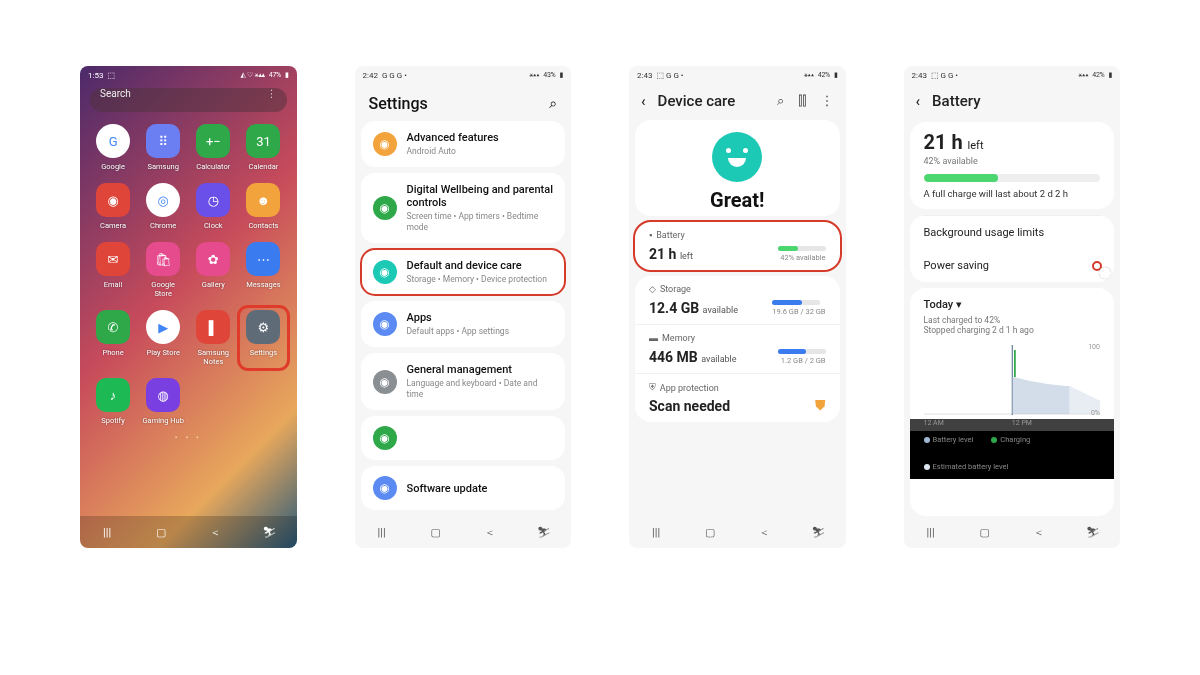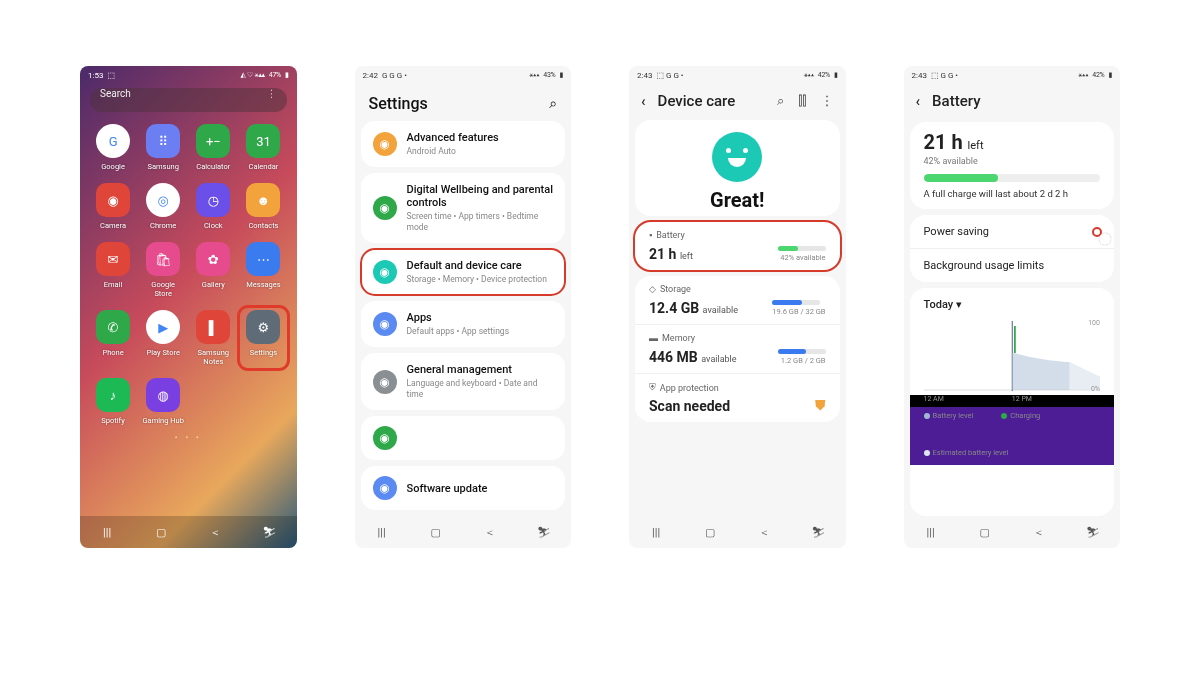--- a/index.html
+++ b/index.html
@@ -65,22 +65,22 @@
   .bnum { font-size: 20px; font-weight: 700; }
   .bnum small { font-size: 11px; font-weight: 400; }
   .pbar { height: 8px; background: #eee; border-radius: 5px; margin: 8px 0 6px; position: relative; overflow: hidden; }
   .pbar > i { position: absolute; left: 0; top: 0; height: 100%; background: #4bd66f; border-radius: 5px; }
   .row { display: flex; justify-content: space-between; align-items: center; padding: 10px 14px; background: #fff; }
   .toggle { width: 28px; height: 15px; background: #ccc; border-radius: 8px; position: relative; }
   .toggle::after { content: ""; position: absolute; width: 12px; height: 12px; background: #fff; border-radius: 50%; top: 1.5px; left: 2px; box-shadow: 0 0 1px rgba(0,0,0,.4); }
   .redbox-tgl { outline: 2.5px solid #d63a2a; padding: 3px; border-radius: 3px; }
   .graph { height: 70px; margin: 6px 14px 4px; position: relative; background: #fff; }
   .graph svg { width: 100%; height: 100%; }
-  .xaxis { display: flex; justify-content: space-between; font-size: 7px; color: #999; padding: 0 14px 4px; background: #000000; align-items: flex-end; }
-  .legend { display: flex; gap: 28px; font-size: 7.5px; color: #888; padding: 4px 14px 8px; background: #4c1d95; flex-wrap: wrap; }
+  .xaxis { display: flex; justify-content: space-between; font-size: 7px; color: #999; padding: 0 14px 4px; background: #404040; align-items: flex-end; }
+  .legend { display: flex; gap: 18px; font-size: 7.5px; color: #888; padding: 4px 14px 8px; background: #000000; flex-wrap: wrap; }
   .ldot { width: 6px; height: 6px; border-radius: 50%; display: inline-block; margin-right: 3px; vertical-align: middle; }
 </style>
 </head>
 <body>
 
 <div class="stage">
 
   <div class="phone p1">
     <div class="statusbar light">
       <div class="sb-left">
@@ -360,31 +360,35 @@
     </div>
     <div class="battop">
       <div class="bnum"><span>21 h</span> <small>left</small></div>
       <div style="font-size:9px;color:#777;margin-top:2px">42% available</div>
       <div class="pbar">
           <i style="width:42%"></i>
         </div>
       <div style="font-size:9.5px;color:#333">A full charge will last about 2 d 2 h</div>
     </div>
     <div class="stack" style="margin:0 6px 6px">
+      <div class="row" style="border-top:1px solid #f0f0f0">
+        <span style="font-size:11px">Background usage limits</span>
+      </div>
       <div class="row">
         <span style="font-size:11px">Power saving</span>
         <span class="redbox-tgl"><span class="toggle"></span></span>
       </div>
-      <div class="row" style="border-top:1px solid #f0f0f0">
-        <span style="font-size:11px">Background usage limits</span>
-      </div>
     </div>
     <div class="stack" style="margin:0 6px;flex:1;display:flex;flex-direction:column">
       <div class="row" style="padding-bottom:4px">
         <span style="font-size:11px;font-weight:500"><span>Today</span> <span>▾</span></span>
+      </div>
+      <div style="padding:0 14px 4px;font-size:8.5px;color:#777;background:#fff">
+        <div>Last charged to 42%</div>
+        <div>Stopped charging 2 d 1 h ago</div>
       </div>
       <div class="graph">
         <svg viewBox="0 0 200 70" preserveAspectRatio="none">
           <line x1="0" y1="69" x2="200" y2="69" stroke="#ddd" stroke-width="1"></line>
           <line x1="100" y1="0" x2="100" y2="70" stroke="#3a5a7a" stroke-width="1"></line>
           <polygon points="100,32 102,32 120,36 140,39 160,41 165,41 165,69 100,69" fill="#b5c7da" opacity="0.6"></polygon>
           <polygon points="165,41 200,56 200,69 165,69" fill="#dde5ee" opacity="0.7"></polygon>
           <line x1="103" y1="5" x2="103" y2="32" stroke="#2fa84a" stroke-width="2"></line>
         </svg>
         <div style="position:absolute;right:0;top:-2px;font-size:7px;color:#999">100</div>

